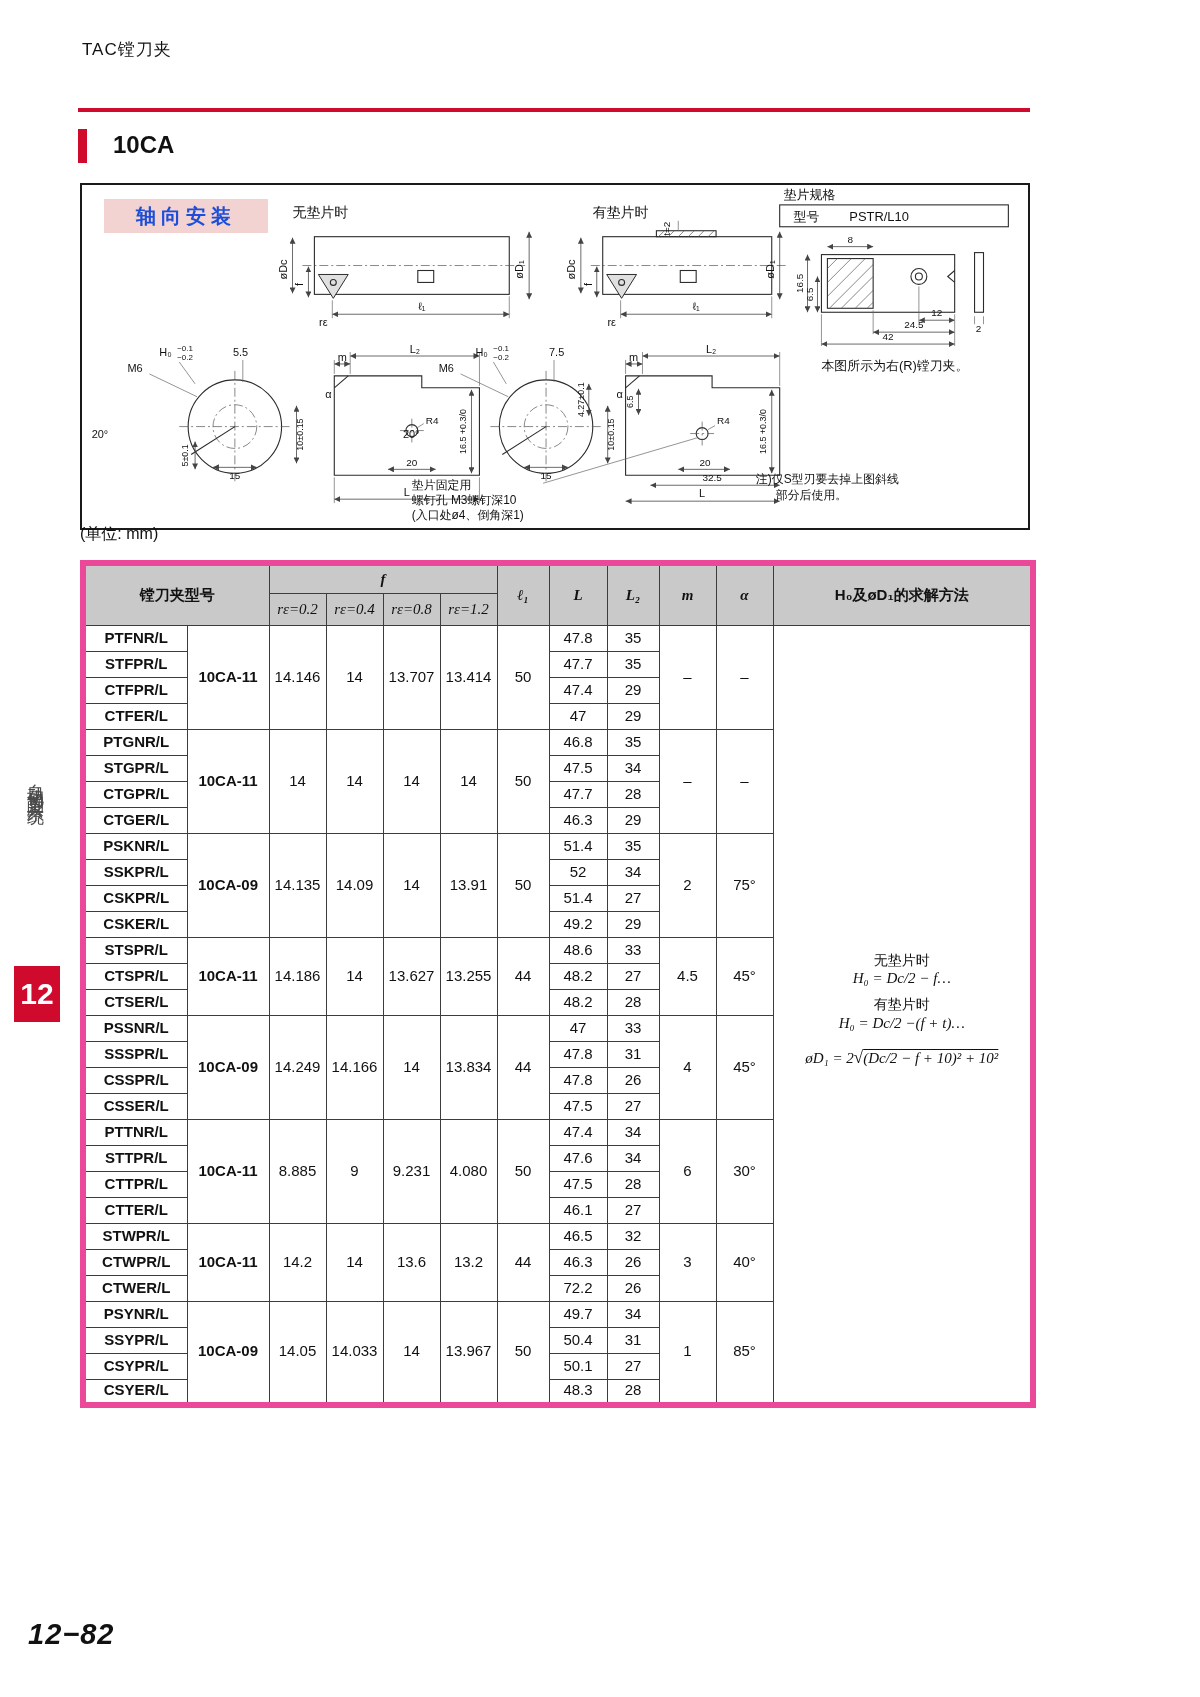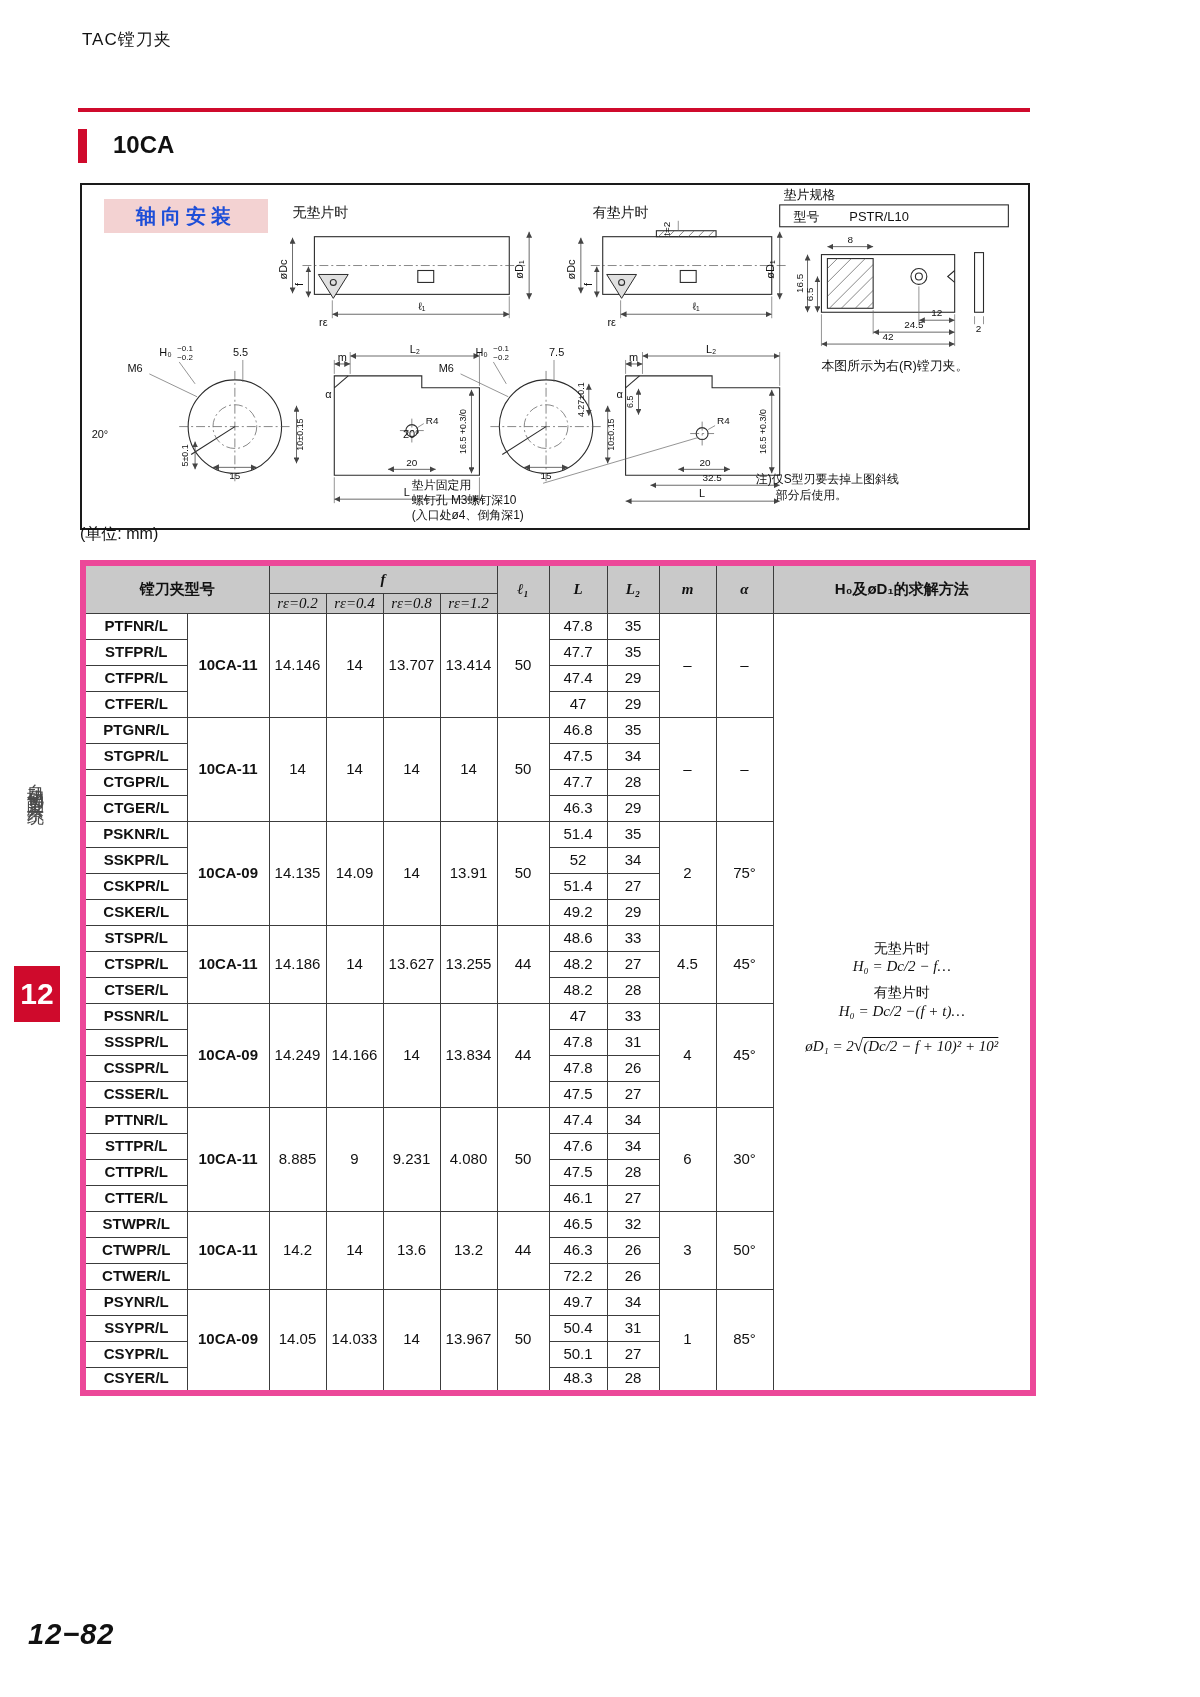--- a/index.html
+++ b/index.html
@@ -1,19 +1,19 @@
 <!DOCTYPE html>
 <html><head>
 <meta charset="utf-8">
 <style>
   *{margin:0;padding:0;box-sizing:border-box}
   body{background:#e9e9e9;font-family:"Liberation Sans","DejaVu Sans",sans-serif;color:#111}
   .page{position:relative;width:1200px;height:1697px;background:#ffffff;overflow:hidden;margin:0 auto}
 
-  .kicker{position:absolute;left:82px;top:28px;font-size:17px;letter-spacing:1px}
+  .kicker{position:absolute;left:82px;top:38px;font-size:17px;letter-spacing:1px}
   .title{position:absolute;left:78px;top:44px;font-size:43px;font-weight:bold;letter-spacing:.5px;white-space:nowrap}
   .title-rule{position:absolute;left:78px;top:108px;width:952px;height:4px;background:#cf0a2c}
   .section-bar{position:absolute;left:78px;top:129px;width:9px;height:34px;background:#cf0a2c}
   .section-title{position:absolute;left:113px;top:131px;font-size:24px;font-weight:bold}
 
   .diagram-panel{position:absolute;left:80px;top:183px;width:950px;height:347px;border:2px solid #1a1a1a;background:#fff}
   .axial-label{position:absolute;left:22px;top:14px;width:164px;height:34px;background:#f3d2d2;color:#1d4ed8;
                font-size:20px;font-weight:bold;text-align:center;line-height:34px;letter-spacing:5px;z-index:2}
   .diagram-svg{position:absolute;left:0;top:0;width:100%;height:100%}
   .diagram-svg text{fill:#111;font-family:"Liberation Sans","DejaVu Sans",sans-serif}
@@ -23,21 +23,21 @@
   .diagram-svg .ext{stroke:#666;stroke-width:.7;fill:none}
   .diagram-svg .cl{stroke:#555;stroke-width:.7;fill:none;stroke-dasharray:9 3 2 3}
   .diagram-svg .hat{stroke:#555;stroke-width:.7}
 
   .unit-note{position:absolute;left:80px;top:524px;width:950px;text-align:left;padding-right:16px;font-size:16px}
 
   .spec-table{position:absolute;left:80px;top:560px;width:950px;border-collapse:collapse;table-layout:fixed;border:6px solid #ec4899;background:#fff}
   .spec-table th,.spec-table td{border:1px solid #3c3c3c;text-align:center;font-size:15px;height:26px;padding:0;line-height:1.12;overflow:hidden}
   .spec-table thead th{background:#c9c9c9}
   .spec-table thead tr:first-child th{height:30px}
-  .spec-table thead tr:last-child th{height:20px}
+  .spec-table thead tr:last-child th{height:32px}
   .model-th{font-size:15px;font-weight:bold}
   .var-th{font-family:"Liberation Serif",serif;font-style:italic;font-weight:bold;font-size:17px}
   .sub-th{font-family:"Liberation Serif",serif;font-style:italic;font-weight:normal;font-size:13px}
   .method-th{font-size:14px;font-weight:bold}
   .model-cell{font-weight:bold;font-size:14.5px}
   .group-cell{font-weight:bold;font-size:15px}
   .num-cell{font-size:15px}
   .method-cell{text-align:left;vertical-align:middle;padding:0 10px 0 14px}
   .m-title{font-size:14px;margin:2px 0}
   .m-formula{font-family:"Liberation Serif",serif;font-style:italic;font-size:15px;margin:2px 8px 10px 8px}
@@ -488,21 +488,21 @@
           <td class="model-cell">STWPR/L</td>
           <td class="group-cell" rowspan="3">10CA-11</td>
           <td class="num-cell" rowspan="3">14.2</td>
           <td class="num-cell" rowspan="3">14</td>
           <td class="num-cell" rowspan="3">13.6</td>
           <td class="num-cell" rowspan="3">13.2</td>
           <td class="num-cell" rowspan="3">44</td>
           <td class="num-cell">46.5</td>
           <td class="num-cell">32</td>
           <td class="num-cell" rowspan="3">3</td>
-          <td class="num-cell" rowspan="3">50°</td>
+          <td class="num-cell" rowspan="3">40°</td>
         </tr>
         <tr>
           <td class="model-cell">CTWPR/L</td>
           <td class="num-cell">46.3</td>
           <td class="num-cell">26</td>
         </tr>
         <tr>
           <td class="model-cell">CTWER/L</td>
           <td class="num-cell">72.2</td>
           <td class="num-cell">26</td>

